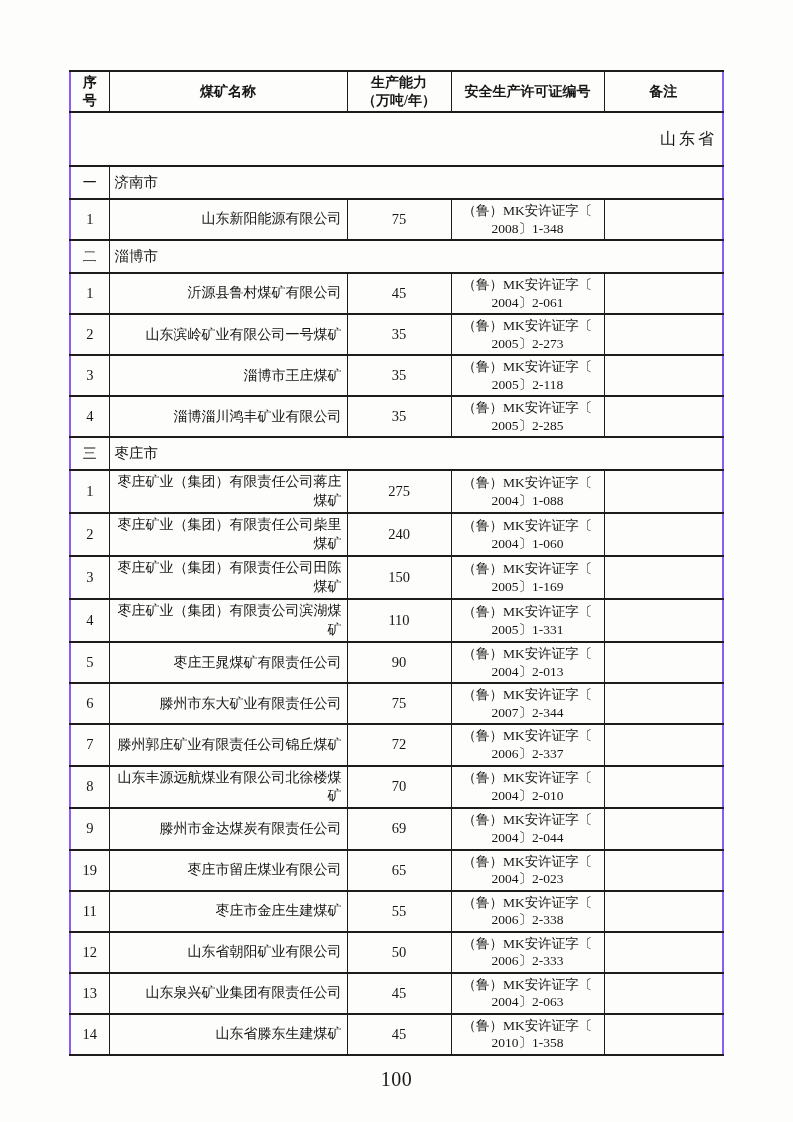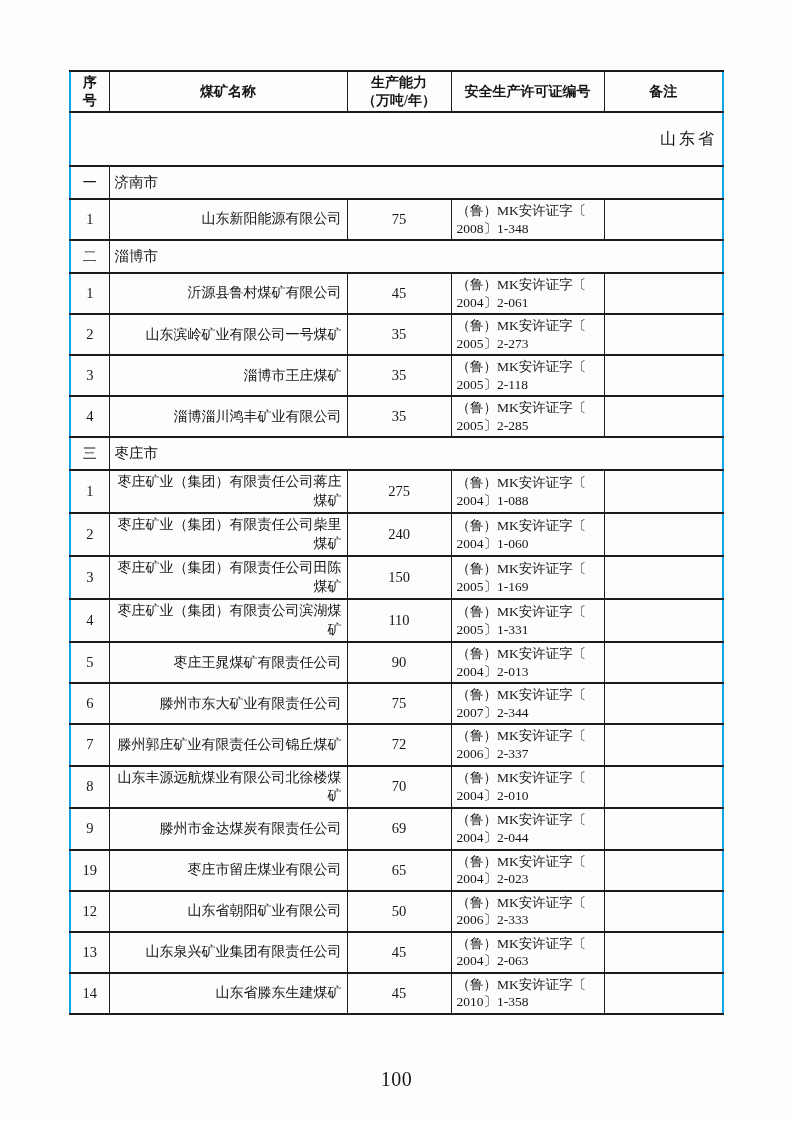--- a/index.html
+++ b/index.html
@@ -13,21 +13,21 @@
     font-family: "Liberation Serif", "DejaVu Serif", serif;
     overflow: hidden;
   }
   table.doc-table {
     position: absolute;
     left: 69px;
     top: 70px;
     width: 653px;
     border-collapse: collapse;
     table-layout: fixed;
-    border: 2px solid #0ea5e9;
+    border: 2px solid #8b5cf6;
   }
   .doc-table th, .doc-table td {
     border: 1px solid #1c1c1c;
     border-top-width: 2px;
     border-bottom-width: 2px;
     vertical-align: middle;
     padding: 2px 5px;
     overflow: hidden;
   }
   .doc-table th {
@@ -61,21 +61,21 @@
     font-size: 14.5px;
   }
   .mine-name-cell {
     height: 40px;
     text-align: right;
     font-size: 14px;
     line-height: 1.32;
   }
   .mine-lic-cell {
     height: 40px;
-    text-align: left;
+    text-align: center;
     font-size: 13.5px;
     line-height: 1.3;
     white-space: pre-line;
     padding: 2px 2px;
   }
   .mine-remark-cell { height: 40px; }
   .page-number {
     position: absolute;
     top: 1068px;
     left: 0;
@@ -254,20 +254,28 @@
 
   <tr>
     <td class="mine-no-cell">19</td>
     <td class="mine-name-cell">枣庄市留庄煤业有限公司</td>
     <td class="mine-cap-cell">65</td>
     <td class="mine-lic-cell">（鲁）MK安许证字〔
 2004〕2-023</td>
     <td class="mine-remark-cell"></td>
   </tr>
 
+  <tr>
+    <td class="mine-no-cell">11</td>
+    <td class="mine-name-cell">枣庄市金庄生建煤矿</td>
+    <td class="mine-cap-cell">55</td>
+    <td class="mine-lic-cell">（鲁）MK安许证字〔
+2006〕2-338</td>
+    <td class="mine-remark-cell"></td>
+  </tr>
 
   <tr>
     <td class="mine-no-cell">12</td>
     <td class="mine-name-cell">山东省朝阳矿业有限公司</td>
     <td class="mine-cap-cell">50</td>
     <td class="mine-lic-cell">（鲁）MK安许证字〔
 2006〕2-333</td>
     <td class="mine-remark-cell"></td>
   </tr>
 

